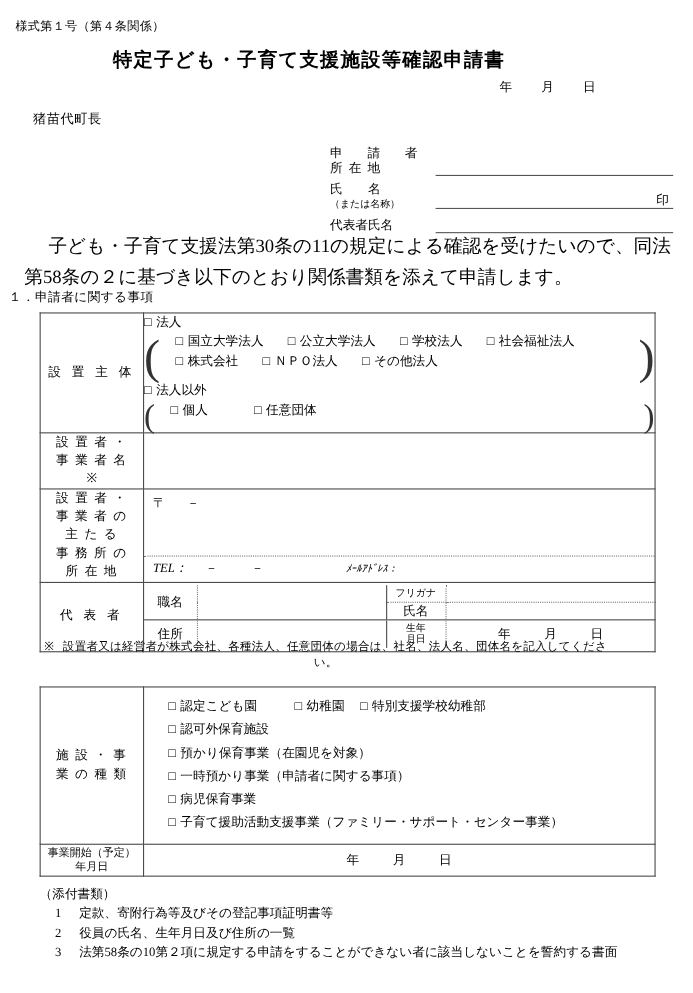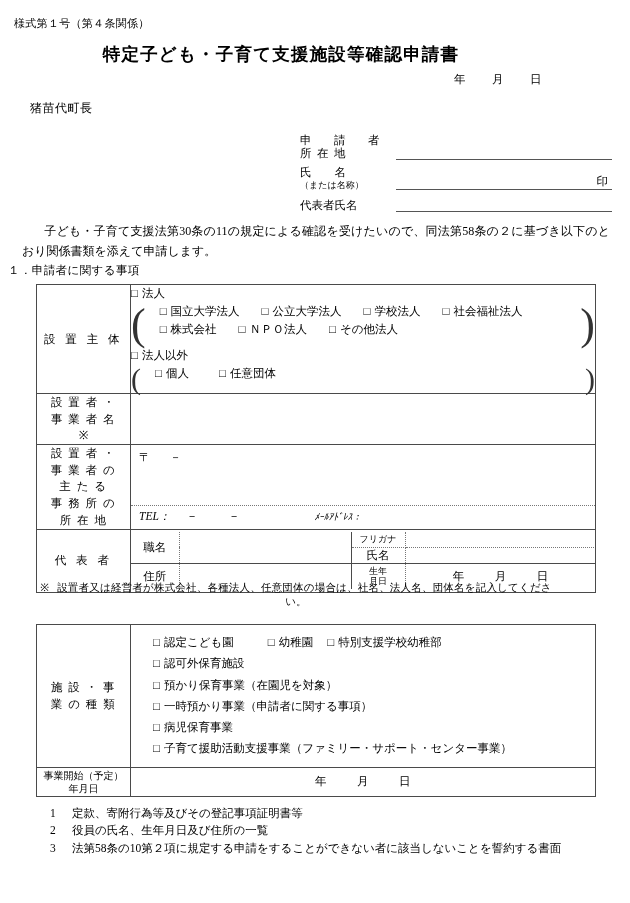--- a/index.html
+++ b/index.html
@@ -98,23 +98,23 @@
     position: absolute;
     right: 4px;
     bottom: 0px;
     font-size: 11.5px;
   }
 
   
   .intro {
     position: absolute;
     left: 22px;
-    top: 222px;
+    top: 210px;
     width: 588px;
-    font-size: 12px;
+    font-size: 17px;
     line-height: 1.65;
     text-align: justify;
   }
   .intro .indent { display: inline-block; width: 22px; }
 
   
   .section-heading {
     position: absolute;
     font-size: 11.5px;
     letter-spacing: 0.4px;
@@ -309,21 +309,21 @@
           </div>
 
           <div class="optline">
             <span class="cb">□</span><span>法人以外</span>
           </div>
 
           <div class="bracket-row">
             <span class="brk">(</span>
             <div class="brk-inner">
               <div class="optline">
-                <span class="opt" style="margin-left:14px;margin-right:30px"><span class="cb">□</span><span>個人</span></span><span class="opt"><span class="cb">□</span><span>任意団体</span></span>
+                <span class="opt" style="margin-left:14px;margin-right:42px"><span class="cb">□</span><span>個人</span></span><span class="opt"><span class="cb">□</span><span>任意団体</span></span>
               </div>
             </div>
             <span class="brk">)</span>
           </div>
 
         </td>
       </tr>
 
       <tr>
         <td class="lbl" style="height:40px">
@@ -443,20 +443,21 @@
         </td>
         <td class="ymd-cell">
           <span class="g1">年</span><span class="g2">月</span><span>日</span>
         </td>
       </tr>
 
     </tbody>
   </table>
 
   <div class="attach">
+    <div class="attach-title">（添付書類）</div>
     <div class="attach-item">
       <span class="num">1</span><span>定款、寄附行為等及びその登記事項証明書等</span>
     </div>
     <div class="attach-item">
       <span class="num">2</span><span>役員の氏名、生年月日及び住所の一覧</span>
     </div>
     <div class="attach-item">
       <span class="num">3</span><span>法第58条の10第２項に規定する申請をすることができない者に該当しないことを誓約する書面</span>
     </div>
   </div>

